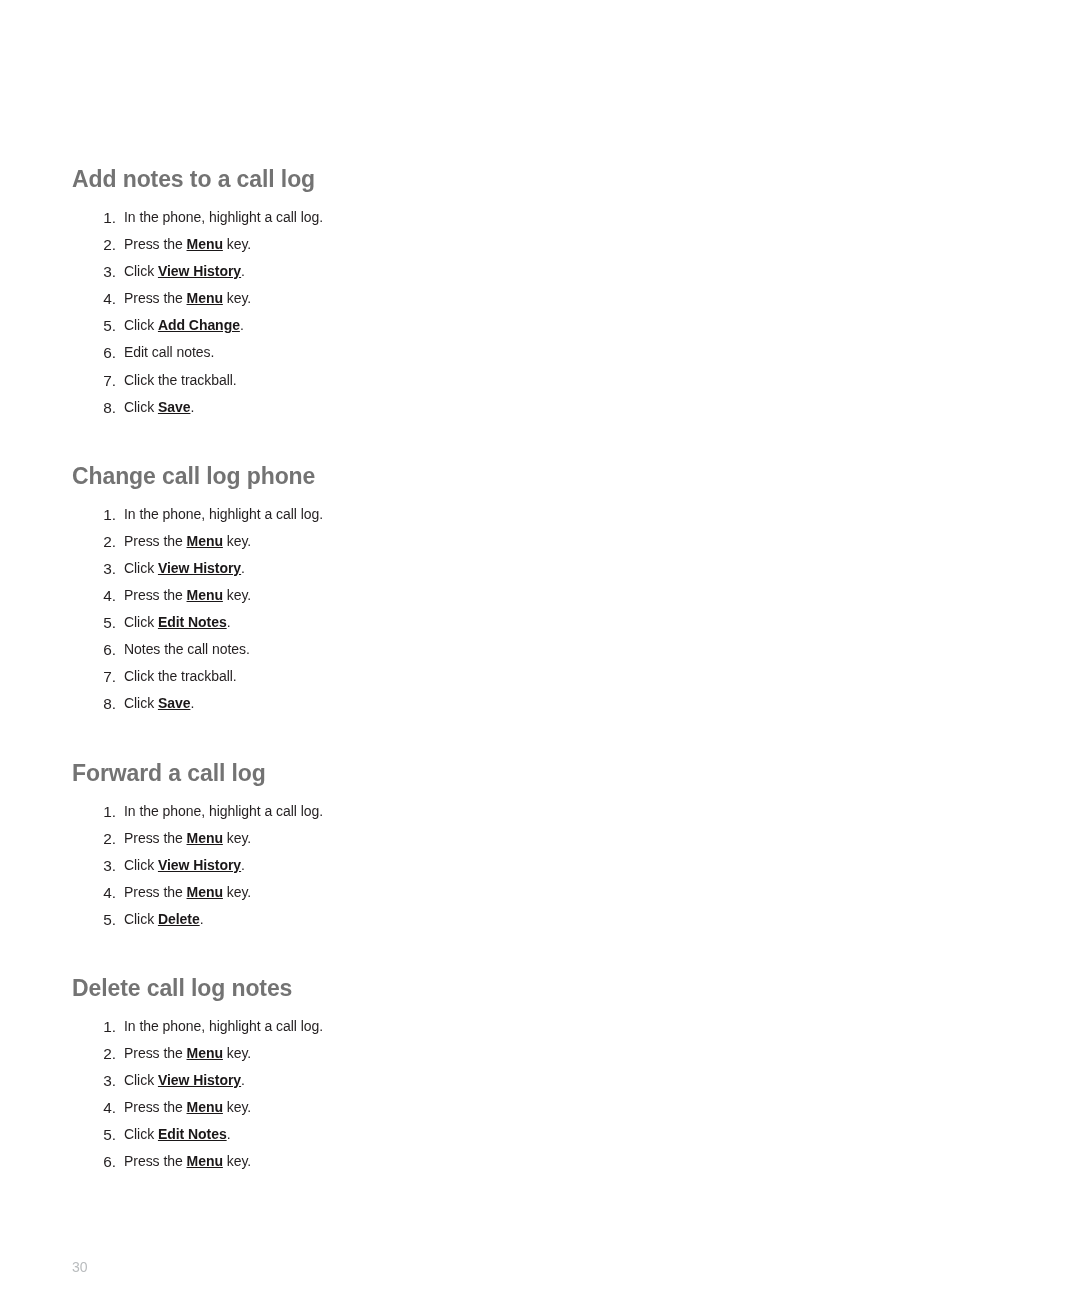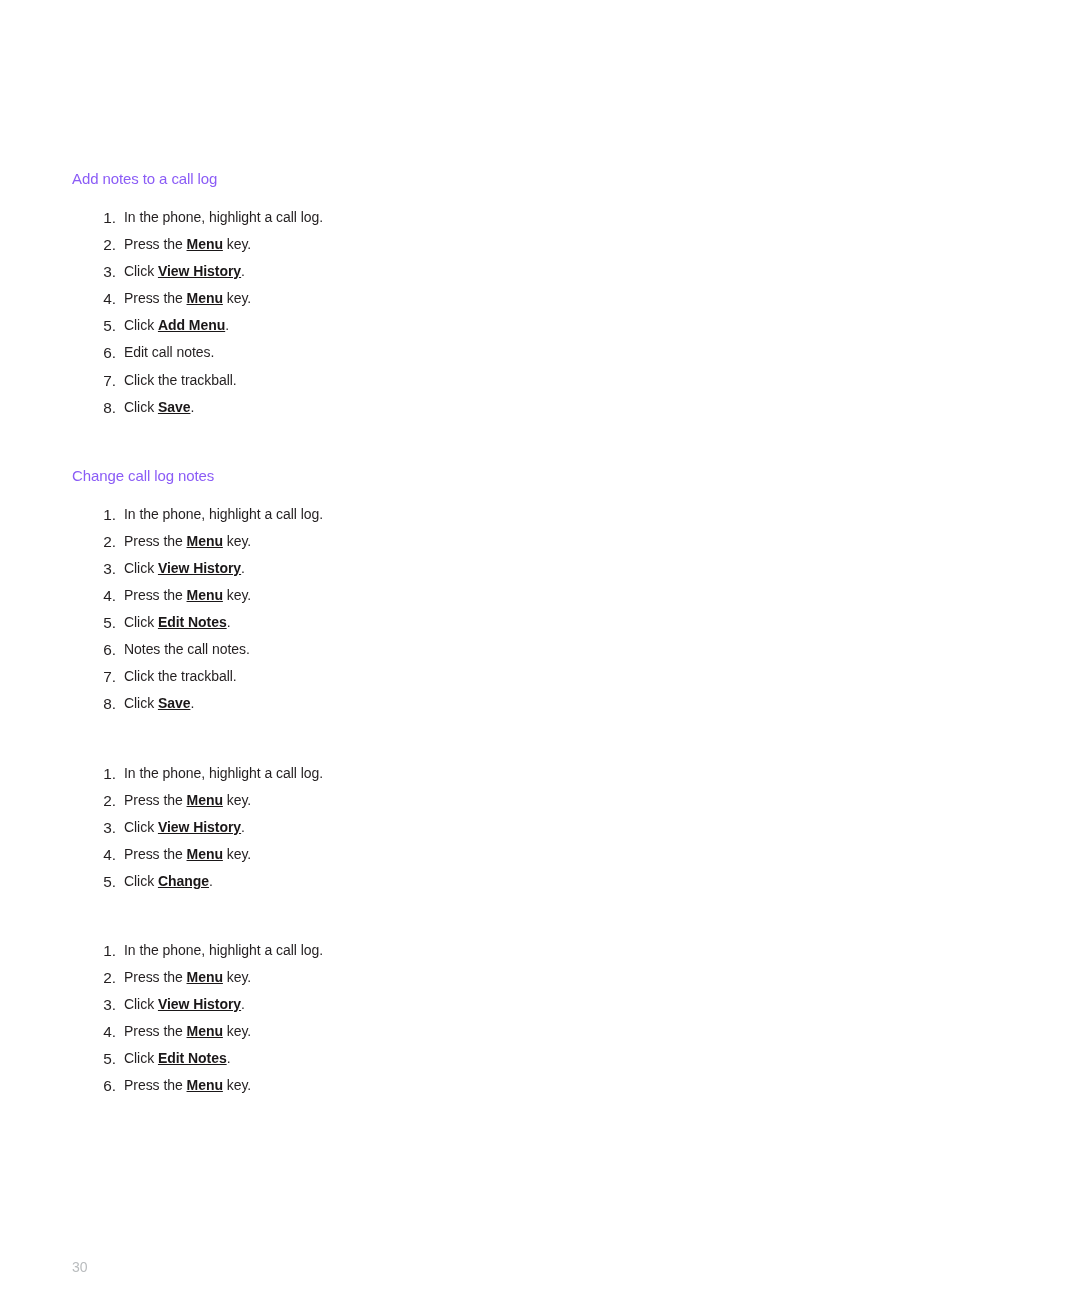--- a/index.html
+++ b/index.html
@@ -31,25 +31,25 @@
   .section {
     margin-bottom: 42px;
   }
   .section:last-of-type {
     margin-bottom: 0;
   }
 
   h2.section-heading {
     margin: 0 0 12px 0;
     padding: 0;
-    font-size: 15px;
+    font-size: 23px;
     line-height: 26px;
-    font-weight: normal;
+    font-weight: bold;
     letter-spacing: -0.1px;
-    color: #8b5cf6;
+    color: #737373;
   }
 
   ol.steps {
     margin: 0;
     padding: 0;
     list-style: none;
     counter-reset: step;
   }
 
   ol.steps > li {
@@ -96,49 +96,51 @@
 
   <div class="content">
 
   <section class="section">
         <h2 class="section-heading">Add notes to a call log</h2>
         <ol class="steps">
           <li><span class="step-text"><span>In the phone, highlight a call log.</span></span></li>
           <li><span class="step-text"><span>Press the </span><b>Menu</b><span> key.</span></span></li>
           <li><span class="step-text"><span>Click </span><b>View History</b><span>.</span></span></li>
           <li><span class="step-text"><span>Press the </span><b>Menu</b><span> key.</span></span></li>
-          <li><span class="step-text"><span>Click </span><b>Add Menu</b><span>.</span></span></li>
+          <li><span class="step-text"><span>Click </span><b>Add Change</b><span>.</span></span></li>
           <li><span class="step-text"><span>Edit call notes.</span></span></li>
           <li><span class="step-text"><span>Click the trackball.</span></span></li>
           <li><span class="step-text"><span>Click </span><b>Save</b><span>.</span></span></li>
         </ol>
       </section>
       <section class="section">
-        <h2 class="section-heading">Change call log notes</h2>
+        <h2 class="section-heading">Change call log phone</h2>
         <ol class="steps">
           <li><span class="step-text"><span>In the phone, highlight a call log.</span></span></li>
           <li><span class="step-text"><span>Press the </span><b>Menu</b><span> key.</span></span></li>
           <li><span class="step-text"><span>Click </span><b>View History</b><span>.</span></span></li>
           <li><span class="step-text"><span>Press the </span><b>Menu</b><span> key.</span></span></li>
           <li><span class="step-text"><span>Click </span><b>Edit Notes</b><span>.</span></span></li>
           <li><span class="step-text"><span>Notes the call notes.</span></span></li>
           <li><span class="step-text"><span>Click the trackball.</span></span></li>
           <li><span class="step-text"><span>Click </span><b>Save</b><span>.</span></span></li>
         </ol>
       </section>
       <section class="section">
+        <h2 class="section-heading">Forward a call log</h2>
         <ol class="steps">
           <li><span class="step-text"><span>In the phone, highlight a call log.</span></span></li>
           <li><span class="step-text"><span>Press the </span><b>Menu</b><span> key.</span></span></li>
           <li><span class="step-text"><span>Click </span><b>View History</b><span>.</span></span></li>
           <li><span class="step-text"><span>Press the </span><b>Menu</b><span> key.</span></span></li>
-          <li><span class="step-text"><span>Click </span><b>Change</b><span>.</span></span></li>
+          <li><span class="step-text"><span>Click </span><b>Delete</b><span>.</span></span></li>
         </ol>
       </section>
       <section class="section">
+        <h2 class="section-heading">Delete call log notes</h2>
         <ol class="steps">
           <li><span class="step-text"><span>In the phone, highlight a call log.</span></span></li>
           <li><span class="step-text"><span>Press the </span><b>Menu</b><span> key.</span></span></li>
           <li><span class="step-text"><span>Click </span><b>View History</b><span>.</span></span></li>
           <li><span class="step-text"><span>Press the </span><b>Menu</b><span> key.</span></span></li>
           <li><span class="step-text"><span>Click </span><b>Edit Notes</b><span>.</span></span></li>
           <li><span class="step-text"><span>Press the </span><b>Menu</b><span> key.</span></span></li>
         </ol>
       </section>
     </div>

